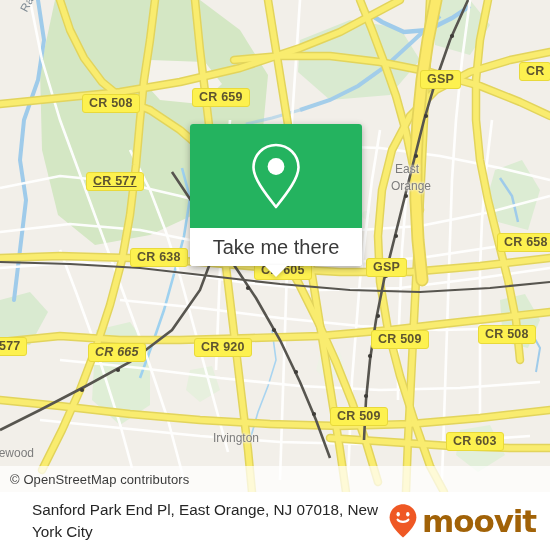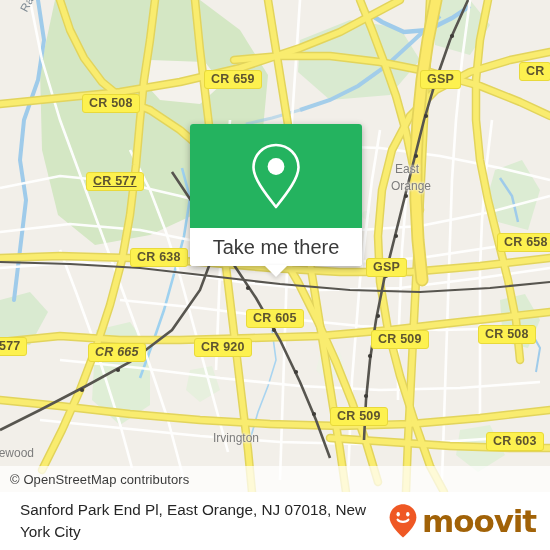--- a/index.html
+++ b/index.html
@@ -105,21 +105,21 @@
   #footer {
     position: absolute;
     left: 0;
     top: 492px;
     width: 550px;
     height: 58px;
     background: #ffffff;
     display: flex;
     align-items: center;
     box-sizing: border-box;
-    padding: 0 14px 0 20px;
+    padding: 0 14px 0 32px;
   }
   #footer-address {
     flex: 1 1 auto;
     font-size: 15.3px;
     line-height: 1.42;
     color: #262626;
     padding-right: 10px;
   }
   #footer-logo {
     flex: 0 0 auto;
@@ -308,36 +308,36 @@
           <circle cx="118" cy="370" r="2.1"></circle>
             <circle cx="82" cy="390" r="2.1"></circle>
         </g>
 
         <g stroke="#57554f" stroke-width="2.2" fill="none">
           <path d="M0,262 L70,264 L140,268 L210,276 L280,284 L350,290 L420,292 L490,288 L550,282"></path>
         </g>
       </g>
     </svg>
 
-    <div class="shield" style="left:192px; top:70px;margin-left:12px;">CR 659</div>
+    <div class="shield" style="left:192px; top:88px;">CR 659</div>
     <div class="shield" style="left:82px;  top:94px;">CR 508</div>
     <div class="shield" style="left:420px; top:70px;">GSP</div>
     <div class="shield" style="left:519px; top:62px;">CR</div>
     <div class="shield" style="left:86px;  top:172px;text-decoration:underline;">CR 577</div>
     <div class="shield" style="left:130px; top:248px;">CR 638</div>
     <div class="shield" style="left:497px; top:233px;">CR 658</div>
     <div class="shield" style="left:366px; top:258px;">GSP</div>
-    <div class="shield" style="left:246px; top:261px;margin-top:48px;">CR 605</div>
+    <div class="shield" style="left:254px; top:261px;">CR 605</div>
     <div class="shield" style="left:-8px;  top:337px;">577</div>
     <div class="shield" style="left:88px;  top:343px;font-style:italic;">CR 665</div>
     <div class="shield" style="left:194px; top:338px;">CR 920</div>
     <div class="shield" style="left:371px; top:330px;">CR 509</div>
     <div class="shield" style="left:478px; top:325px;">CR 508</div>
     <div class="shield" style="left:330px; top:407px;">CR 509</div>
-    <div class="shield" style="left:446px; top:432px;margin-left:40px;">CR 603</div>
+    <div class="shield" style="left:446px; top:432px;">CR 603</div>
 
     <div class="city-label" style="left:395px; top:163px;">East</div>
     <div class="city-label" style="left:391px; top:180px;">Orange</div>
     <div class="city-label" style="left:213px; top:432px;">Irvington</div>
     <div class="city-label" style="left:-4px;  top:447px;">lewood</div>
 
     <div class="river-label" style="left:18px; top:8px; transform:rotate(-62deg); transform-origin:left top;">Rahway</div>
 
     <div id="attribution">
       <span>© OpenStreetMap contributors</span>

